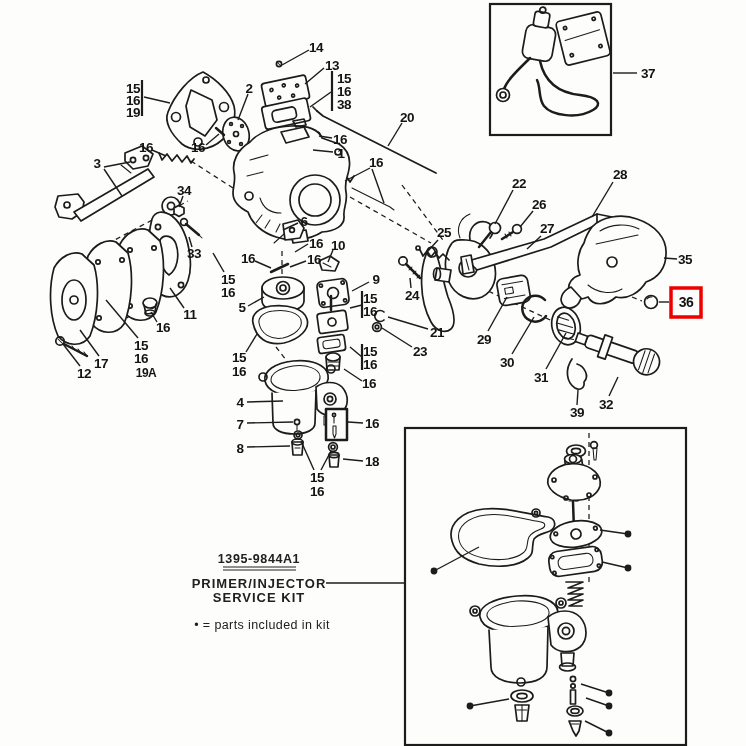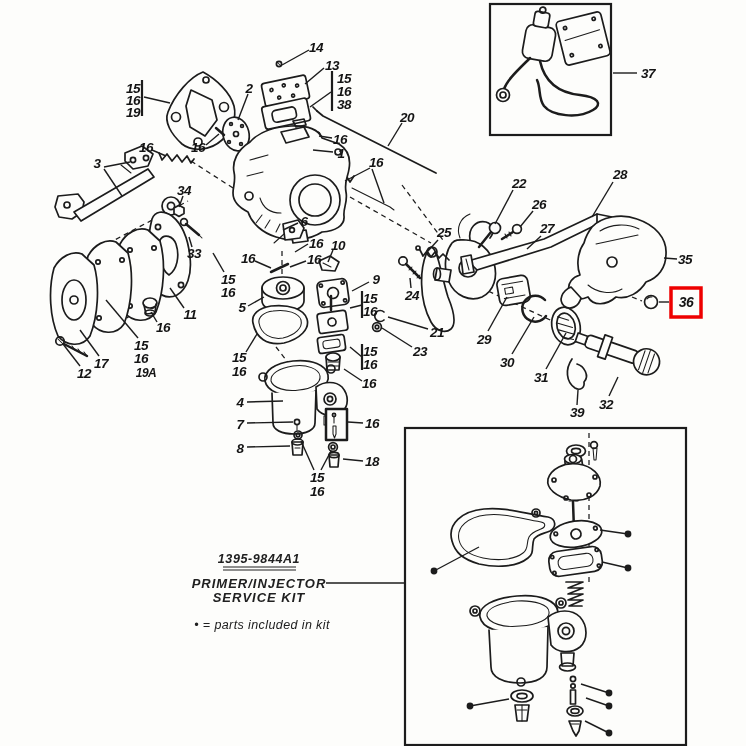--- a/index.html
+++ b/index.html
@@ -1,16 +1,16 @@
 <!DOCTYPE html>
 <html><head>
 <meta charset="utf-8">
 <style>
   html,body{margin:0;padding:0;background:#ffffff;}
-  #page{position:relative;width:746px;height:746px;background:#fdfdfb;font-family:"Liberation Sans",sans-serif;font-style:italic;}
+  #page{position:relative;width:746px;height:746px;background:#fdfdfb;font-family:"Liberation Sans",sans-serif;}
   svg{display:block;}
   
   .ink *{stroke:#1c1c1c;fill:none;stroke-width:1.7;stroke-linecap:round;stroke-linejoin:round;}
   .ink .fill{fill:#fdfdfb;}
   .ink .thin{stroke-width:1.05;}
   .ink .thick{stroke-width:2.5;}
   .dash{stroke:#1c1c1c;stroke-width:1.25;stroke-dasharray:5 4;fill:none;}
   .leader{stroke:#1c1c1c;stroke-width:1.4;fill:none;}
   .bar{stroke:#1c1c1c;stroke-width:2.2;}
   .lbl{fill:#141414;font-family:"Liberation Sans",sans-serif;font-weight:700;letter-spacing:-0.5px;}

